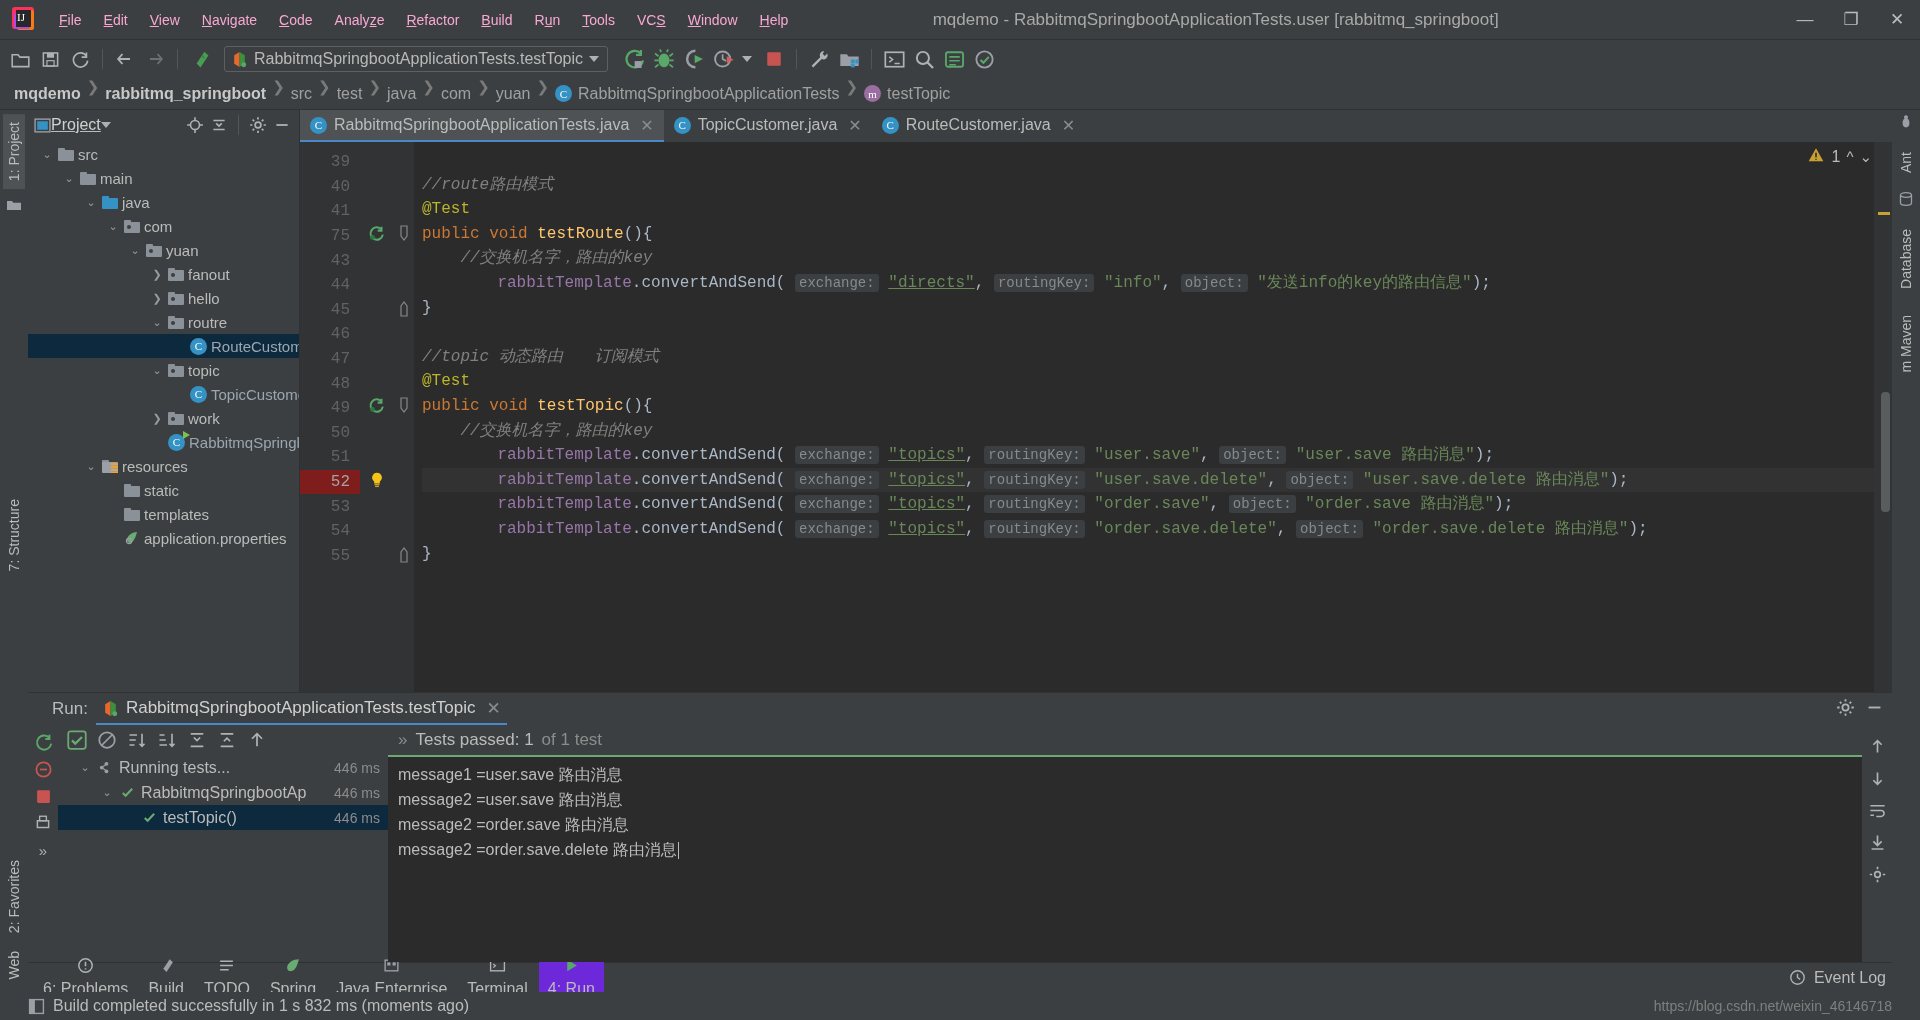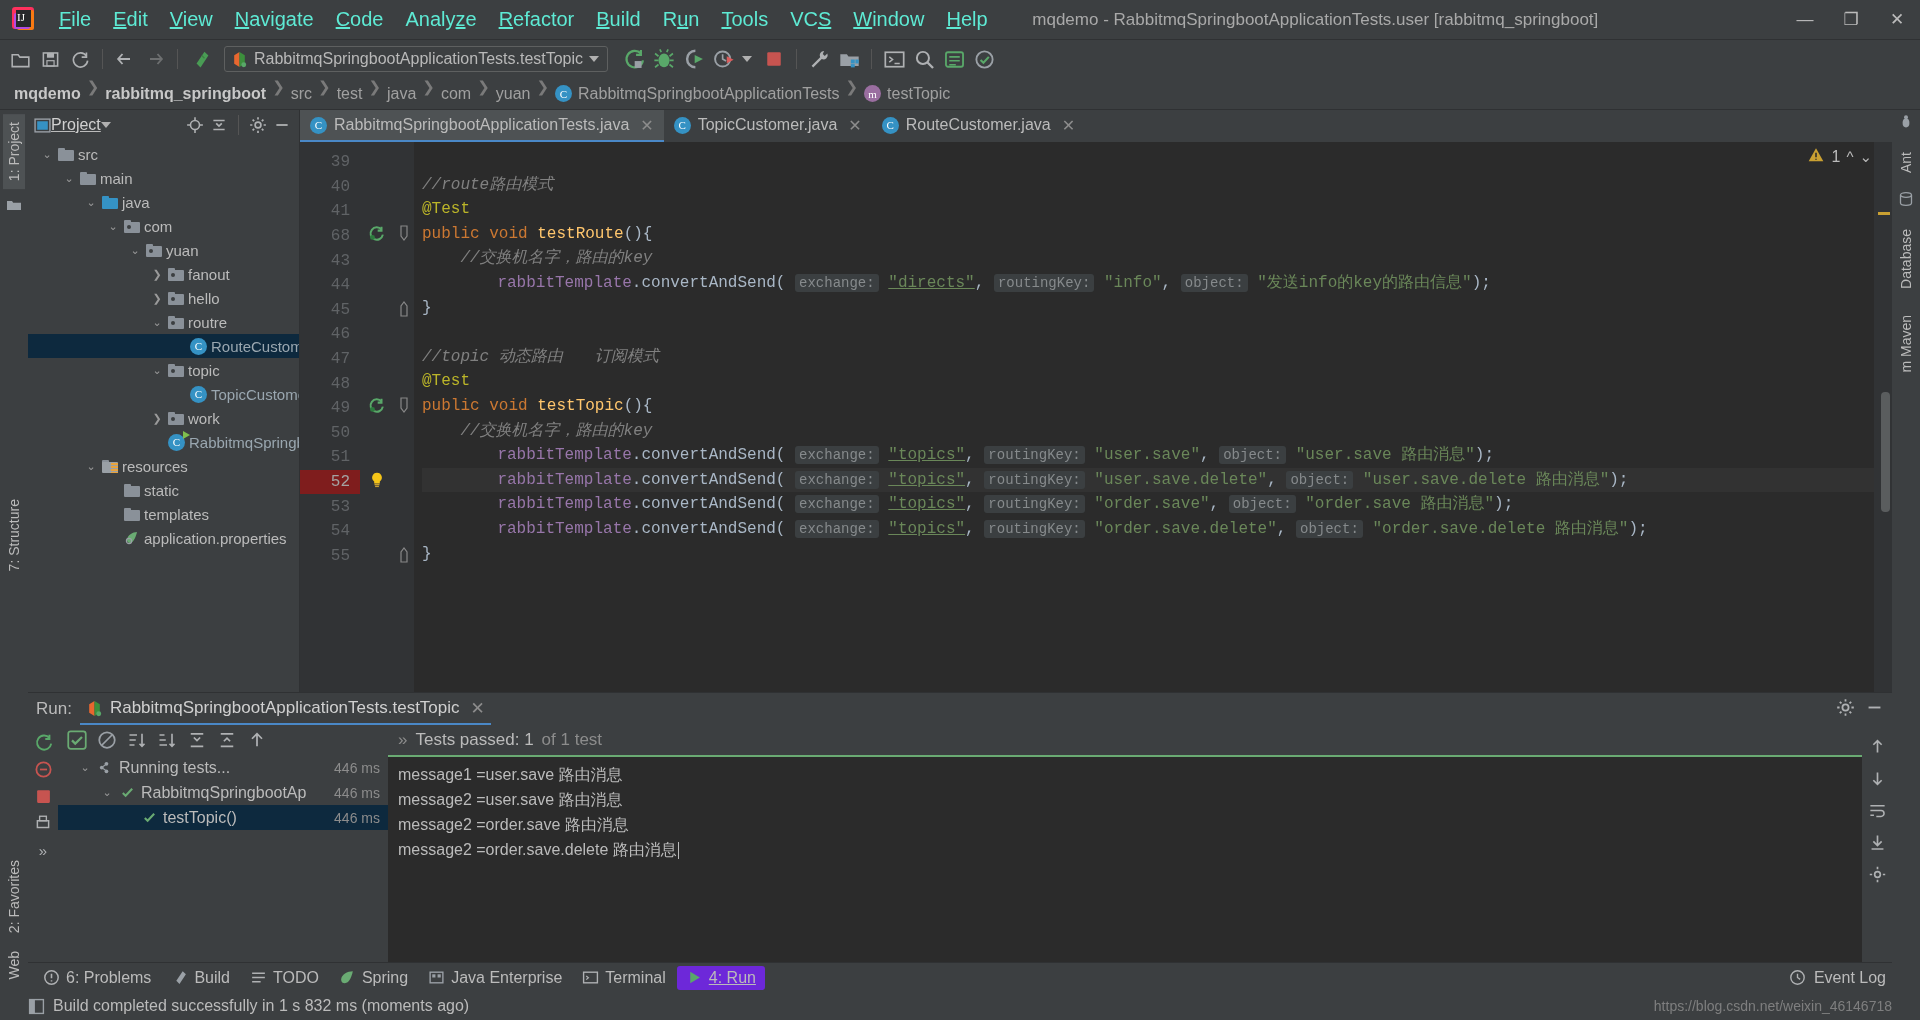--- a/index.html
+++ b/index.html
@@ -10,21 +10,21 @@
   
   .titlebar { height:40px; background:#3c3f41; display:flex; align-items:center;
      flex:0 0 40px; border-bottom:1px solid #2f3133; }
   .logo { width:30px; height:30px; margin:0 8px 0 10px; position:relative; flex:0 0 auto;}
   .logo .sq1 { position:absolute; left:2px; top:2px; width:22px; height:22px; background:#fe315d; border-radius:3px;}
   .logo .sq2 { position:absolute; left:7px; top:5px; width:17px; height:20px; background:#f97a12; border-radius:2px;}
   .logo .sq3 { position:absolute; left:4px; top:8px; width:16px; height:16px; background:#b24be2; border-radius:2px;}
   .logo .inner { position:absolute; left:6px; top:5px; width:15px; height:17px; background:#27282c; }
   .logo .ij { position:absolute; left:7px; top:6px; color:#fff; font-size:11px; font-family:"Liberation Serif", serif;}
   .menubar { display:flex; align-items:center; gap:0px; }
-  .menu-item { padding:4px 11px; font-size:20px; color:#5eead4; cursor:default; }
+  .menu-item { padding:4px 11px; font-size:14px; color:#f9a8d4; cursor:default; }
   .menu-item u { text-decoration:underline; }
   .title-text { flex:1; text-align:center; font-size:17px; color:#a9a9a9; padding-right:150px;}
   .winbtns { display:flex; align-items:center; gap:0; }
   .winbtn { width:46px; height:40px; display:flex; align-items:center; justify-content:center; font-size:17px; color:#bbb;}
 
   
   .toolbar { height:38px; background:#3c3f41; display:flex; align-items:center; padding:0 6px; gap:2px; flex:0 0 38px;}
   .tb { width:28px; height:28px; display:flex; align-items:center; justify-content:center; border-radius:3px; }
   .tb svg { display:block; }
   .tb-sep { width:1px; height:20px; background:#555; margin:0 6px; }
@@ -109,21 +109,21 @@
   .str u { text-decoration:underline; text-decoration-color:#6a8759;}
   .hint { background:#3b3f41; color:#868a8c; border-radius:3px; padding:1px 4px; font-size:14px;}
   .errstripe { width:18px; background:#313335; flex:0 0 18px; position:relative;}
   .editor-top-right { position:absolute; right:20px; top:4px; display:flex; align-items:center; gap:6px; font-size:15px;}
   .warn-count { color:#bbb; font-size:16px;}
 
   
   .runpanel { height:270px; flex:0 0 270px; background:#3c3f41; display:flex; flex-direction:column;
      border-top:1px solid #2f3133;}
   .run-head { height:32px; display:flex; align-items:center; padding:0 8px; gap:8px; flex:0 0 32px;}
-  .run-lbl { font-size:17px; color:#bbb;}
+  .run-lbl { font-size:17px; color:#bbb;margin-left:16px;}
   .run-tab { display:flex; align-items:center; gap:7px; font-size:17px; color:#d0d0d0; padding:4px 6px;
      border-bottom:2px solid #4a88c7;}
   .run-right { margin-left:auto; display:flex; gap:10px; align-items:center;}
   .run-body { flex:1; display:flex; min-height:0;}
   .run-toolbar { width:30px; flex:0 0 30px; display:flex; flex-direction:column; align-items:center; gap:5px; padding-top:6px;}
   .rtb { width:22px;height:22px;display:flex;align-items:center;justify-content:center;}
   .tests { width:330px; flex:0 0 330px; display:flex; flex-direction:column; background:#3c3f41;}
   .tests-toolbar { height:30px; display:flex; align-items:center; gap:8px; padding:0 8px; flex:0 0 30px;}
   .ttb { width:22px;height:22px;display:flex;align-items:center;justify-content:center;}
   .tnode { height:25px; display:flex; align-items:center; gap:6px; padding:0 8px; font-size:16px; white-space:nowrap;}
@@ -137,21 +137,21 @@
   .cons-body { flex:1; background:#2b2b2b; padding:6px 10px; font-size:16px; color:#bbbbbb;
      font-family:"Liberation Sans",sans-serif; border-top:2px solid #6aab73; position:relative; min-width:0; overflow:hidden;}
   .cline { height:25px; display:flex; align-items:center; white-space:nowrap;}
   .caret-bar { display:inline-block; width:1px; height:17px; background:#bbb; margin-left:1px;}
   .cons-side { width:30px; flex:0 0 30px; background:#3c3f41; display:flex; flex-direction:column;
      align-items:center; gap:10px; padding-top:10px;}
 
   
   .statusbar-tabs { height:30px; background:#3c3f41; display:flex; align-items:center; gap:2px; padding:0 6px; flex:0 0 30px;
      border-top:1px solid #2f3133;}
-  .swtab { display:flex; align-items:center; gap:6px; padding:3px 9px; font-size:16px; color:#bbb; border-radius:3px;}
+  .swtab { display:flex; align-items:center; gap:6px; padding:3px 9px; font-size:16px; color:#bbb; border-radius:3px;flex-direction:column;}
   .swtab.active { background:#6d28d9;text-decoration:underline; }
   .sb-right { margin-left:auto; display:flex; align-items:center; gap:8px; font-size:16px;}
 
   .statusbar { height:28px; background:#3c3f41; display:flex; align-items:center; padding:0 28px; gap:8px;
      font-size:16px; color:#bbb; flex:0 0 28px;}
   .wm { margin-left:auto; color:#8a8a8a; font-size:14px; opacity:.85;}
 
   .scrollbar-v { position:absolute; right:2px; width:9px; background:#5a5d5e; border-radius:4px;}
 </style>
 </head>
@@ -574,21 +574,21 @@
               <span>RouteCustomer.java</span>
               <span class="x">✕</span>
             </div>
           </div>
 
           <div class="codewrap">
             <div class="gutter" id="gutter">
                 <div class="gline">39</div>
                 <div class="gline">40</div>
                 <div class="gline">41</div>
-                <div class="gline">68</div>
+                <div class="gline">75</div>
                 <div class="gline">43</div>
                 <div class="gline">44</div>
                 <div class="gline">45</div>
                 <div class="gline">46</div>
                 <div class="gline">47</div>
                 <div class="gline">48</div>
                 <div class="gline">49</div>
                 <div class="gline">50</div>
                 <div class="gline">51</div>
                 <div class="gline cur">52</div>

